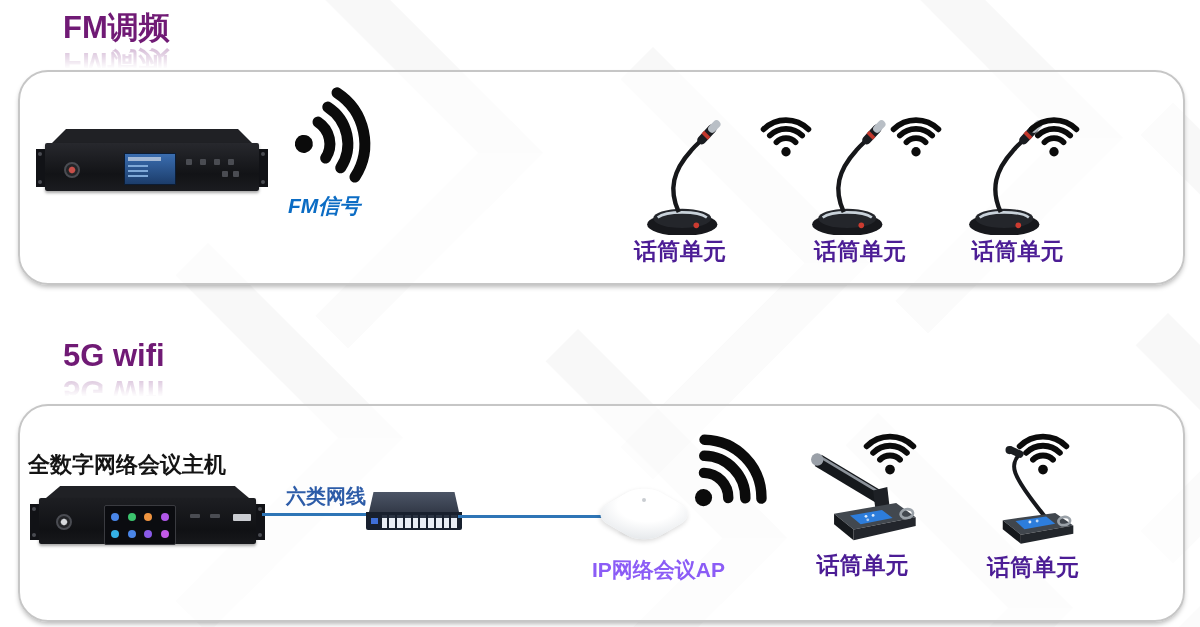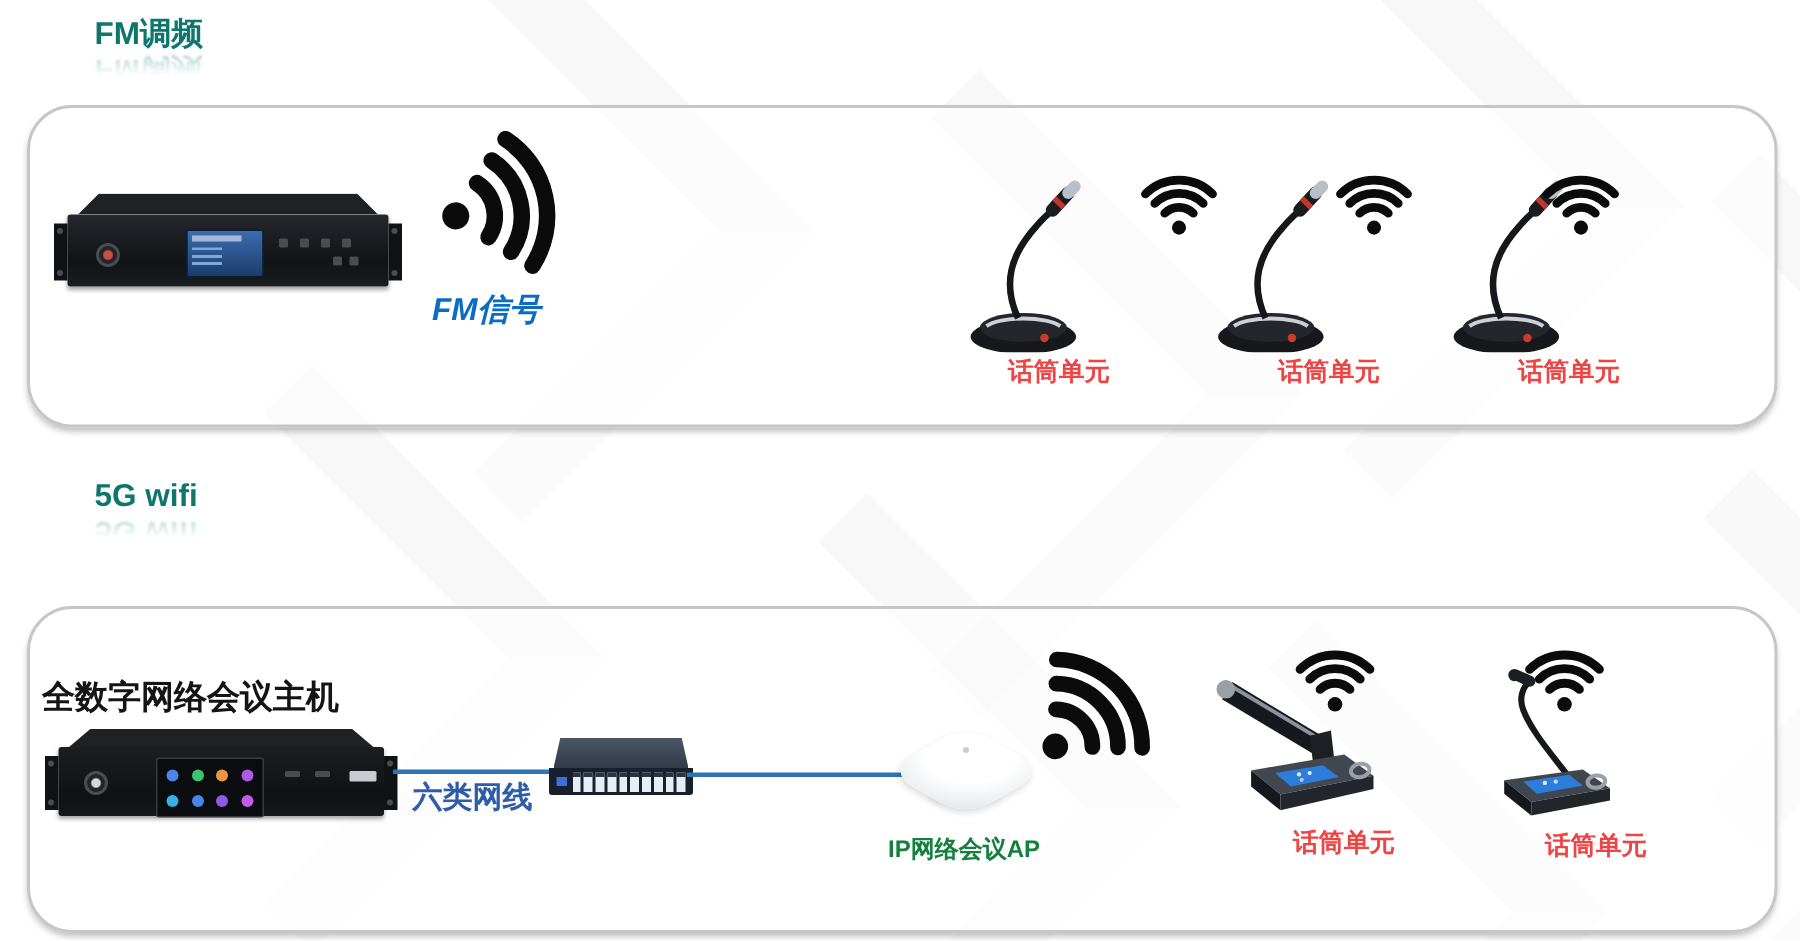--- a/index.html
+++ b/index.html
@@ -6,33 +6,33 @@
   .stage{position:relative;width:1200px;height:627px;background:#ffffff;overflow:hidden;
          font-family:"Liberation Sans","DejaVu Sans",sans-serif;color:#141414;}
   
   .chev{position:absolute;width:230px;height:230px;border-top:46px solid rgba(120,120,120,.045);
         border-right:46px solid rgba(120,120,120,.03);transform:rotate(45deg);}
   
   .panel{position:absolute;left:18px;width:1163px;background:rgba(255,255,255,.55);
          border:2px solid #c6c6c6;border-radius:30px;
          box-shadow:0 3px 5px -1px rgba(0,0,0,.28);}
   
-  .sec-title{position:absolute;font-size:21px;font-weight:bold;color:#0f766e;line-height:1.05;}
+  .sec-title{position:absolute;font-size:31px;font-weight:bold;color:#701a75;line-height:1.05;}
   .sec-title .t{display:block;}
   .sec-title .r{display:block;transform:scaleY(-1);opacity:.30;filter:blur(.6px);margin-top:1px;
      -webkit-mask-image:linear-gradient(to bottom,transparent 30%,#000 95%);
      mask-image:linear-gradient(to bottom,transparent 30%,#000 95%);}
   .dev-label{position:absolute;font-weight:bold;font-size:22px;color:#141414;white-space:nowrap;}
   .blue{position:absolute;font-weight:bold;white-space:nowrap;}
   .fm-signal{color:#0b6cc4;font-size:21px;}
   .cable{color:#2d5ca8;font-size:20px;}
   .poe{color:#0a66c2;font-size:24px;}
-  .ap-label{position:absolute;font-weight:bold;font-size:16px;color:#15803d;white-space:nowrap;}
+  .ap-label{position:absolute;font-weight:bold;font-size:21px;color:#8b5cf6;white-space:nowrap;}
   .unit{position:absolute;height:160px;}
-  .unit-label{position:absolute;font-weight:bold;font-size:17px;color:#ef4444;text-align:right;}
+  .unit-label{position:absolute;font-weight:bold;font-size:23px;color:#4c1d95;text-align:center;}
   .wifi{position:absolute;}
   .link{position:absolute;height:3px;background:#2e75b6;}
   
   .rack{position:absolute;}
   .rack .r-top{position:absolute;left:16px;right:16px;top:0;height:14px;background:#202125;
                clip-path:polygon(7% 0,93% 0,100% 100%,0 100%);}
   .rack .r-body{position:absolute;left:9px;right:9px;top:14px;bottom:4px;border-radius:2px;
                 background:linear-gradient(180deg,#27282d 0%,#121316 65%,#1b1c20 100%);
                 box-shadow:0 2px 3px rgba(0,0,0,.35);}
   .rack .ear{position:absolute;top:20px;bottom:8px;width:9px;background:#111216;}
@@ -186,21 +186,21 @@
   <div class="unit" style="left:950px;top:100px;width:200px;">
     <svg style="position:absolute;left:12px;top:12px;width:88px;height:123px;">
         <use href="#ic-mic-goose"></use>
       </svg>
     <svg class="wifi" style="left:78px;top:6px;width:52px;height:52px;">
         <use href="#ic-wifi"></use>
       </svg>
     <div class="unit-label" style="left:5px;top:136px;width:125px;">话筒单元</div>
   </div>
 
-  <div class="sec-title" style="left:63px;top:320px;">
+  <div class="sec-title" style="left:63px;top:340px;">
     <span class="t">5G wifi</span>
     <span class="r">5G wifi</span>
   </div>
 
   <div class="panel" style="top:404px;height:214px;"></div>
 
   <div class="dev-label" style="left:28px;top:450px;">全数字网络会议主机</div>
 
   <div class="rack" style="left:30px;top:486px;width:235px;height:62px;">
     <div class="r-top" style="height:12px;"></div>
@@ -218,21 +218,21 @@
       <div class="app-dot" style="background:#8a5ae8;"></div>
       <div class="app-dot" style="background:#c45ae8;"></div>
     </div>
     <div class="r-btnrow" style="left:160px;top:28px;gap:10px;">
       <div class="r-btn" style="width:10px;height:4px;"></div>
       <div class="r-btn" style="width:10px;height:4px;"></div>
     </div>
     <div class="r-logo" style="right:14px;top:28px;"></div>
   </div>
 
-  <div class="blue cable" style="left:275px;top:483px;margin-top:35px;">六类网线</div>
+  <div class="blue cable" style="left:286px;top:483px;">六类网线</div>
   <div class="link" style="left:262px;top:513px;width:106px;"></div>
 
   <div class="switch" style="left:366px;top:492px;">
     <div class="s-top"></div>
     <div class="s-front">
       <div class="s-led"></div>
       <div class="port"></div>
       <div class="port"></div>
       <div class="port"></div>
       <div class="port"></div>

